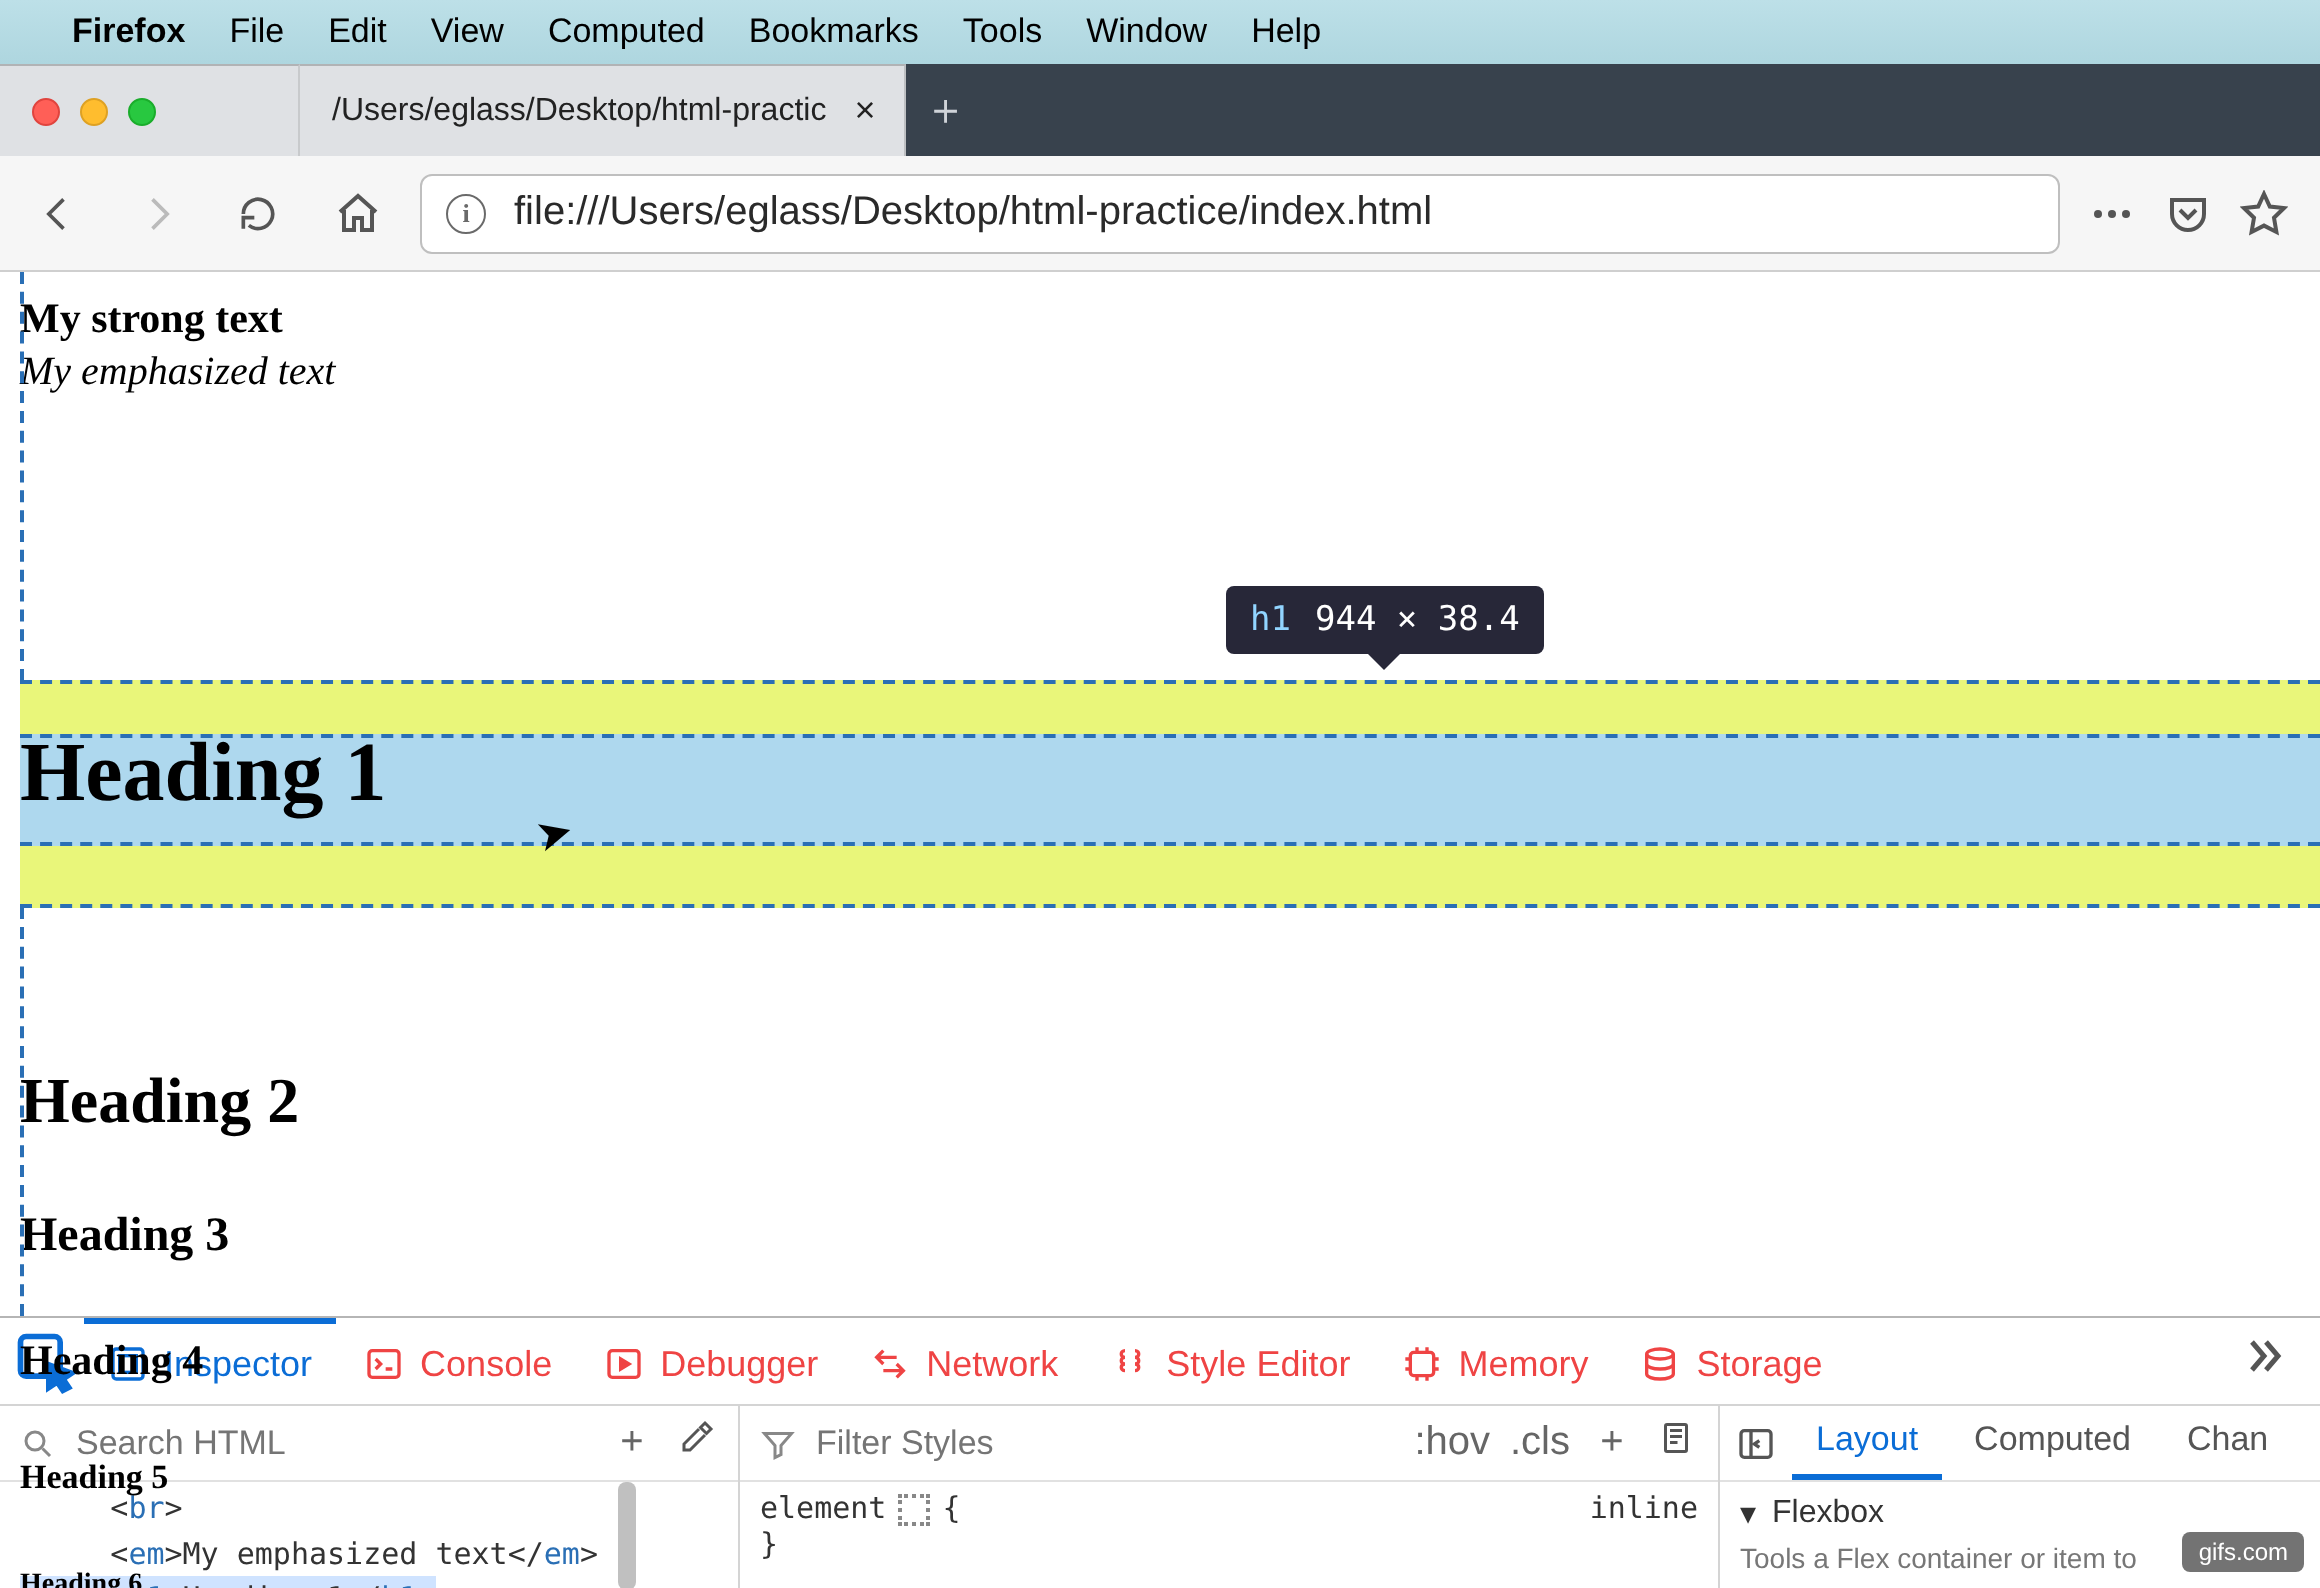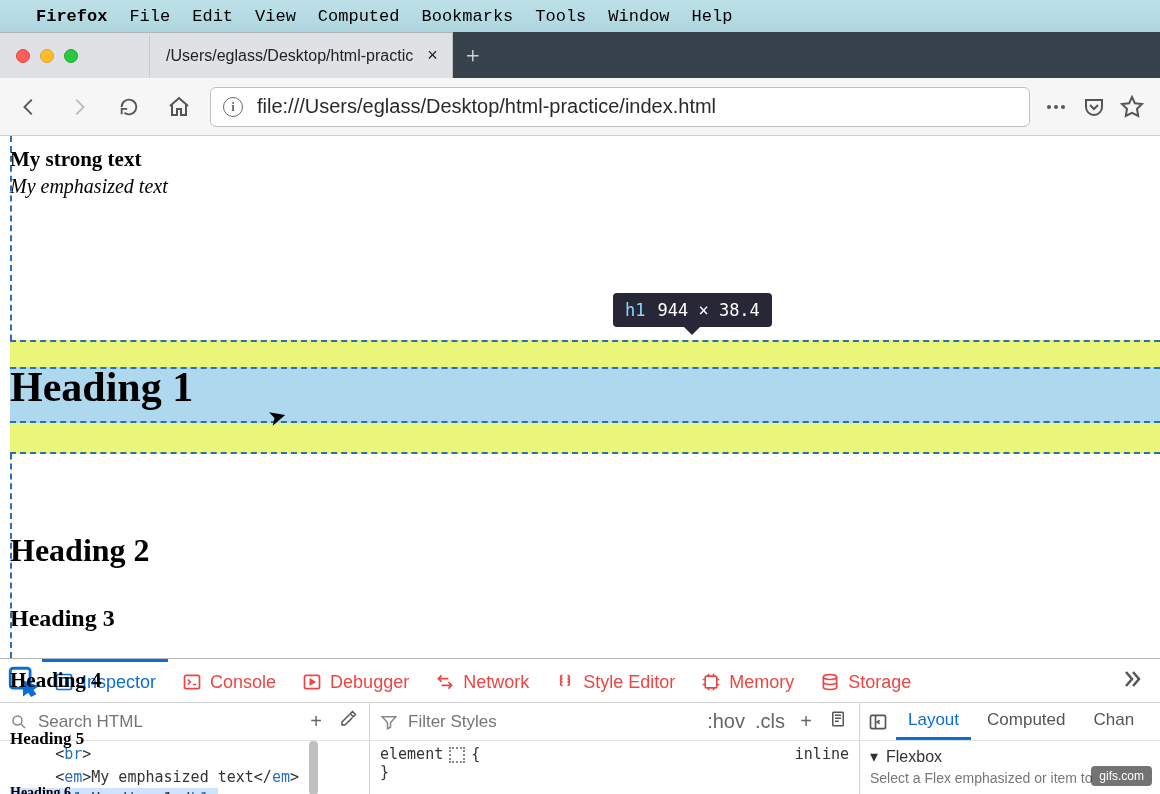--- a/index.html
+++ b/index.html
@@ -15,21 +15,20 @@
   
   .menubar {
     height: 32px;
     background: linear-gradient(#bde0e8, #aed6df);
     display: flex;
     align-items: center;
     padding: 0 14px;
     gap: 22px;
     font-size: 17px;
     color: #000;
-    font-family: Liberation Mono, monospace;
   }
   .apple-logo { font-size: 18px; }
   .menubar .app-name { font-weight: 700; }
   .menu-item { cursor: default; }
 
   
   .tabbar {
     height: 46px;
     background: #38424d;
     display: flex;
@@ -550,19 +549,19 @@
         </div>
         <div class="lt active">Layout</div>
         <div class="lt">Computed</div>
         <div class="lt">Chan</div>
       </div>
       <div class="flexbox-sec">
         <div class="hdr">
           <span>▾</span>
           <span>Flexbox</span>
         </div>
-        <div class="hint">Select a Flex emphasized or item to</div>
+        <div class="hint">Tools a Flex container or item to</div>
       </div>
     </div>
   </div>
 </div>
 
 <div class="watermark">gifs.com</div>
 
 </body></html>

